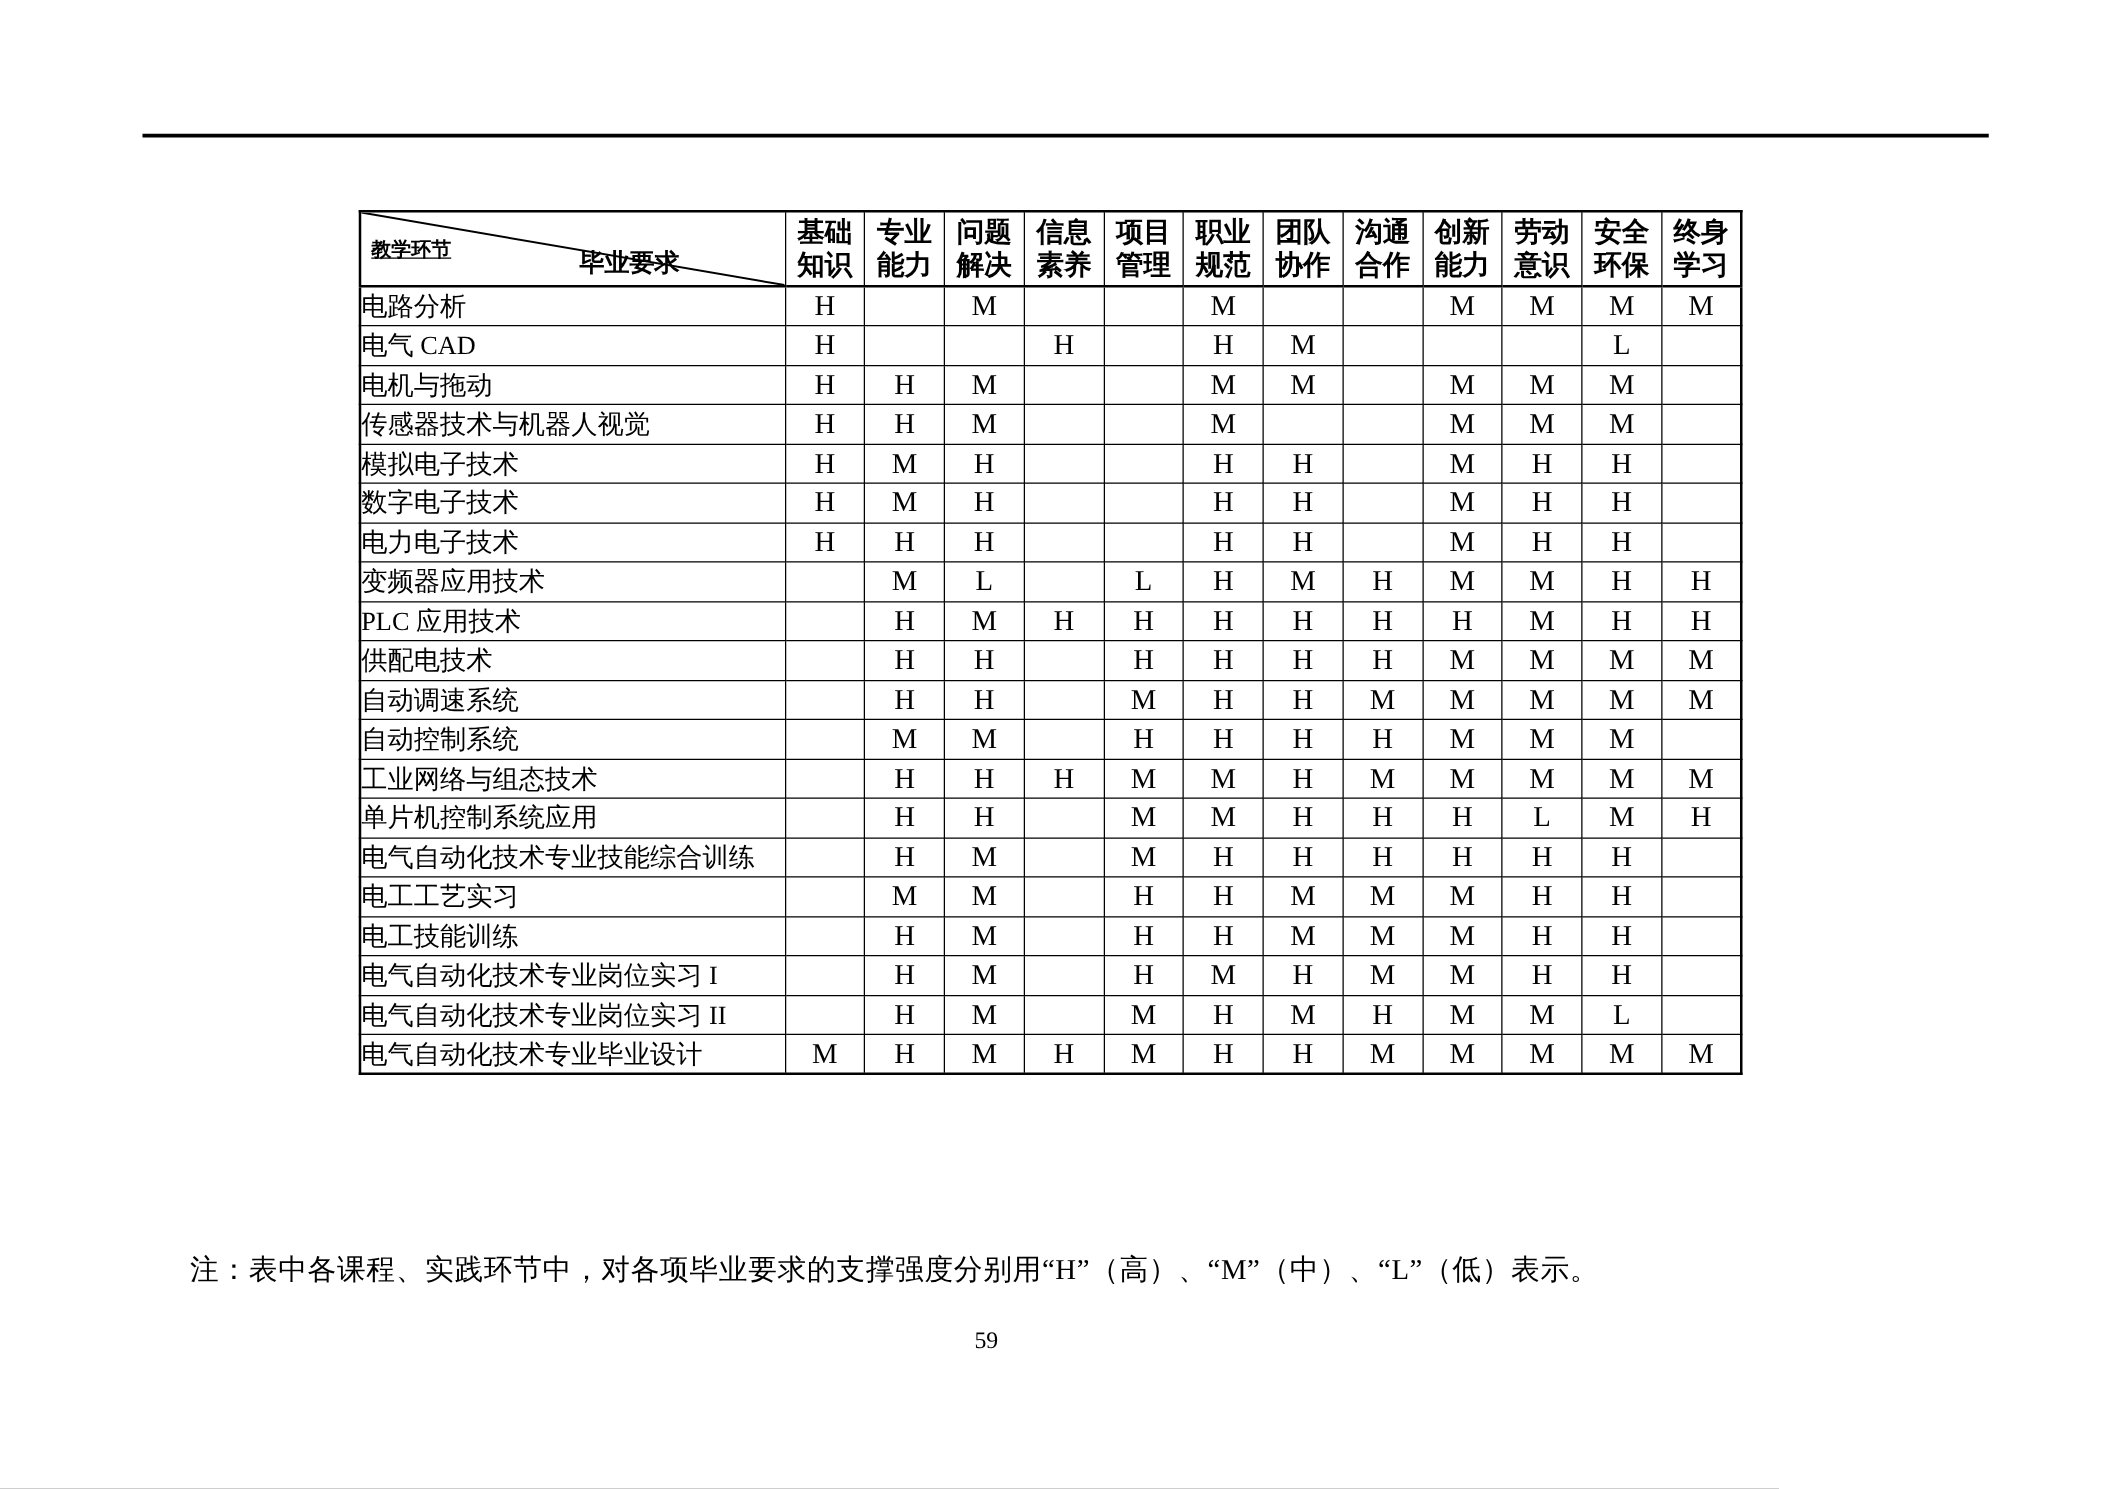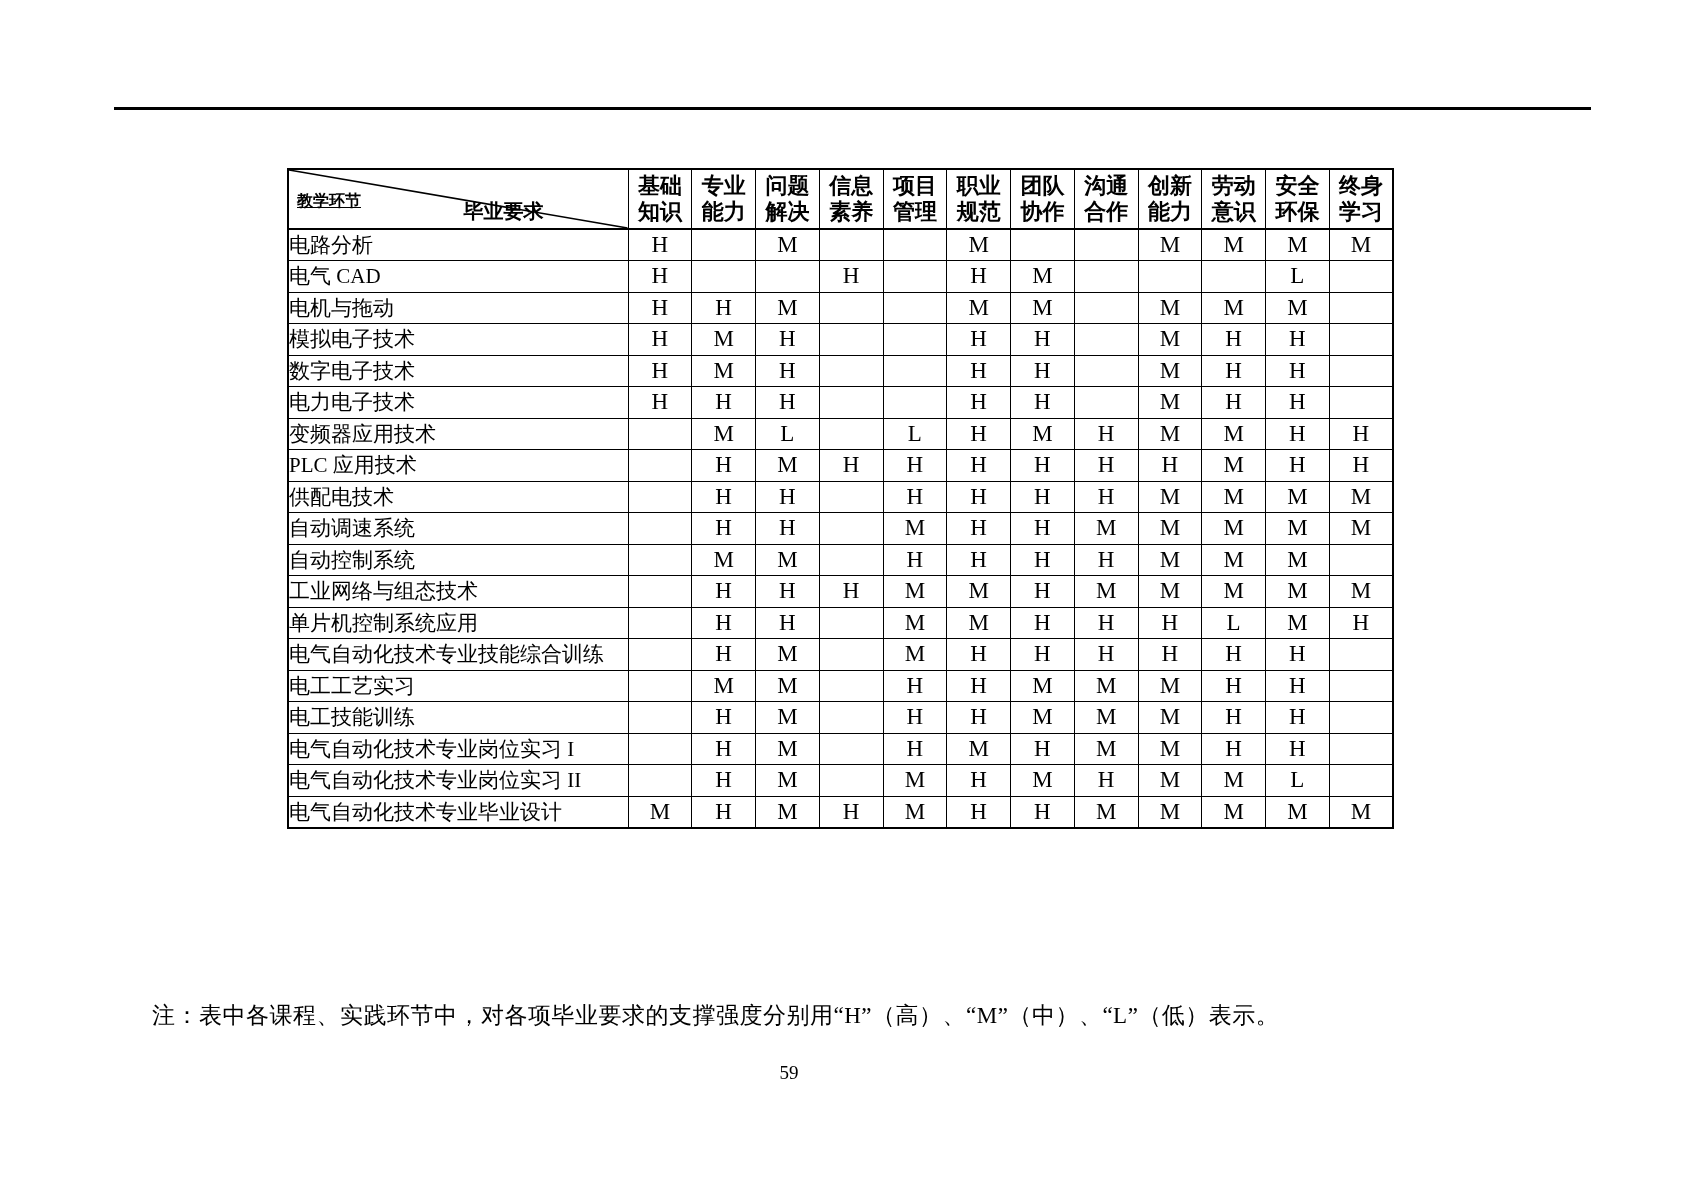--- a/index.html
+++ b/index.html
@@ -186,20 +186,35 @@
           <td class="val-cell"></td>
           <td class="val-cell">M</td>
           <td class="val-cell">M</td>
           <td class="val-cell"></td>
           <td class="val-cell">M</td>
           <td class="val-cell">M</td>
           <td class="val-cell">M</td>
           <td class="val-cell"></td>
         </tr>
         <tr>
+          <td class="name-cell">传感器技术与机器人视觉</td>
+          <td class="val-cell">H</td>
+          <td class="val-cell">H</td>
+          <td class="val-cell">M</td>
+          <td class="val-cell"></td>
+          <td class="val-cell"></td>
+          <td class="val-cell">M</td>
+          <td class="val-cell"></td>
+          <td class="val-cell"></td>
+          <td class="val-cell">M</td>
+          <td class="val-cell">M</td>
+          <td class="val-cell">M</td>
+          <td class="val-cell"></td>
+        </tr>
+        <tr>
           <td class="name-cell">模拟电子技术</td>
           <td class="val-cell">H</td>
           <td class="val-cell">M</td>
           <td class="val-cell">H</td>
           <td class="val-cell"></td>
           <td class="val-cell"></td>
           <td class="val-cell">H</td>
           <td class="val-cell">H</td>
           <td class="val-cell"></td>
           <td class="val-cell">M</td>

